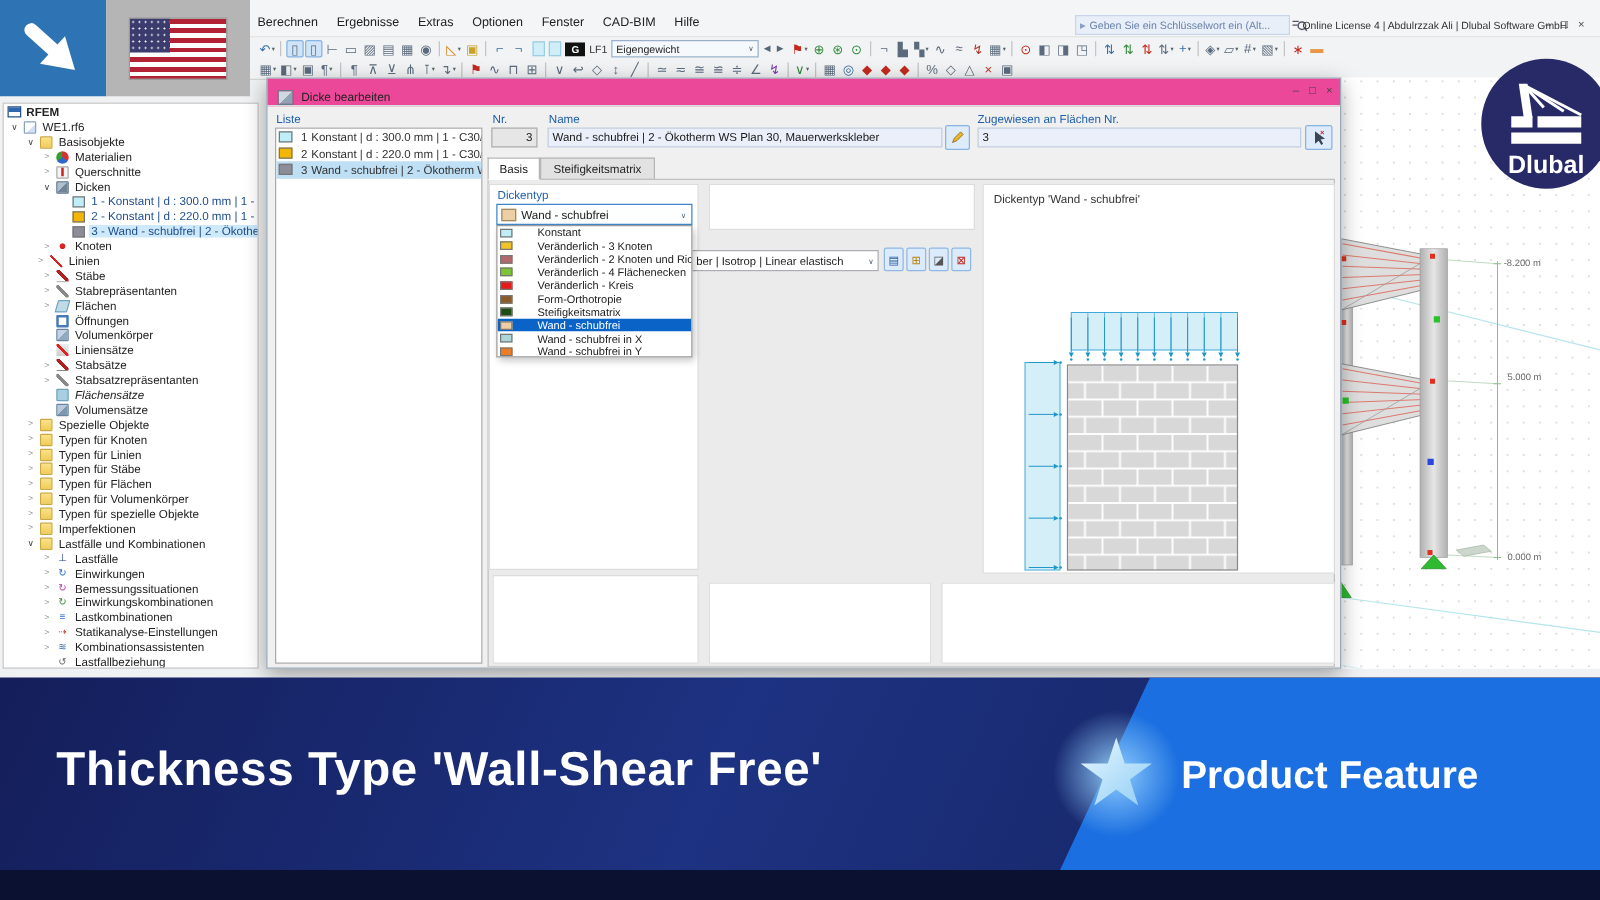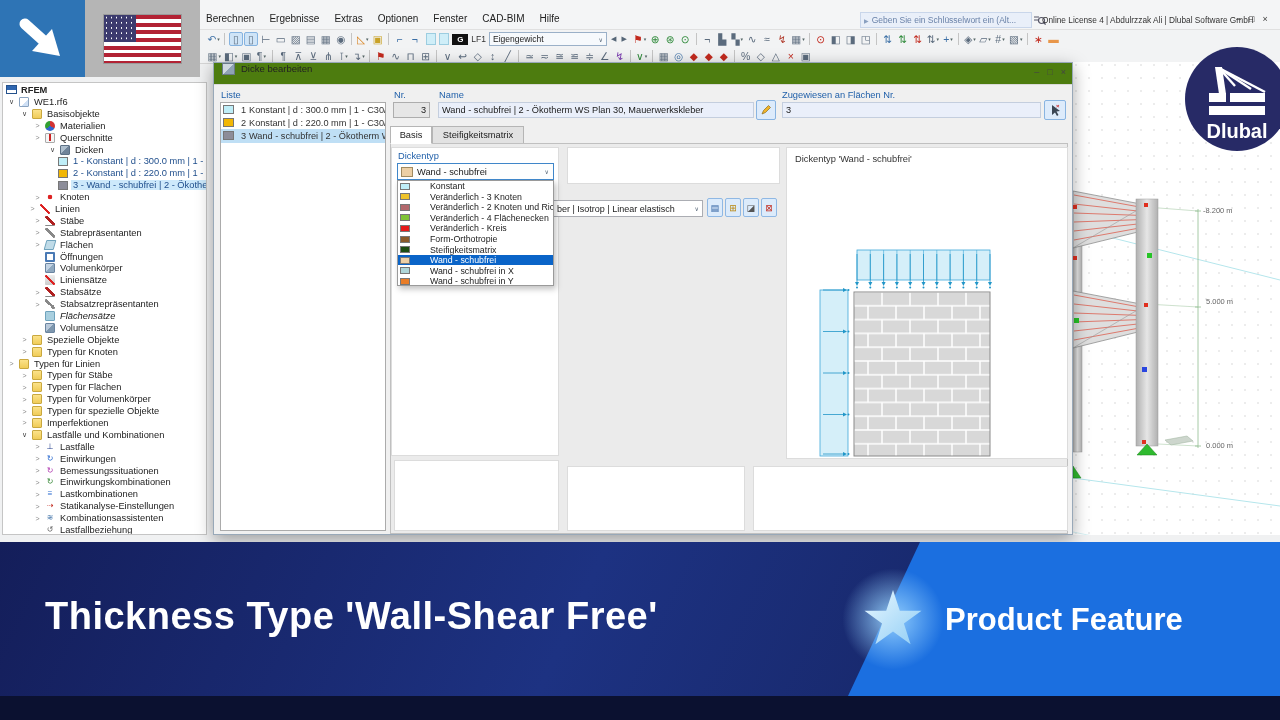--- a/index.html
+++ b/index.html
@@ -53,21 +53,21 @@
   .ti-member{background:linear-gradient(45deg,transparent 40%,#b02020 40% 60%,transparent 60%);border-bottom:1px solid #888}
   .ti-memberrep{background:linear-gradient(45deg,transparent 40%,#888 40% 60%,transparent 60%)}
   .ti-surface{background:#bfdbe8;border:1px solid #6fa3bd;transform:skewX(-16deg)}
   .ti-opening{border:2px solid #4a7ab5;background:#fff}
   .ti-solid{background:linear-gradient(135deg,#c3d3e3 50%,#8fa9c0 50%);border:1px solid #6a84a0}
   .ti-lineset{background:linear-gradient(45deg,transparent 43%,#d22 43% 57%,transparent 57%),linear-gradient(#eee,#ccc)}
   .ti-surfaceset{background:#a8cfdf;border:1px solid #6fa3bd}
   .ti-solidset{background:linear-gradient(135deg,#b9c9da 50%,#7e97ae 50%);border:1px solid #6a84a0}
   
   #dialog{left:213px;top:62px;width:860px;height:473px;background:#f0f0f0;border:1px solid #98a8b8;box-shadow:0 5px 16px rgba(0,0,0,.35);z-index:20}
-  #dlgtitle{left:0;top:0;width:100%;height:22px;background:#4d7c0f;border-bottom:1px solid #d9d9d9;display:flex;align-items:flex-start}
+  #dlgtitle{left:0;top:0;width:100%;height:22px;background:#ec4899;border-bottom:1px solid #d9d9d9;display:flex;align-items:flex-end}
   #dlgicon{width:13px;height:12px;margin:0 6px 0 8px;background:linear-gradient(135deg,#cfd8e0 50%,#8fa3b5 50%);border:1px solid #6a7a88}
   #dlgname{font-size:9.5px;color:#222}
   #dlgbtns{position:absolute;right:6px;top:4px}
   .grplabel{font-size:9.3px;color:#1f5fa9;white-space:nowrap}
   .inputbox{background:#eaeffa;border:1px solid #c4cede;font-size:9.2px;color:#1a1a1a;display:flex;align-items:center;padding:0 3px;white-space:nowrap;overflow:hidden}
   #listbox{left:6px;top:39px;width:166px;height:429px;background:#fff;border:1px solid #ababab;overflow:hidden;font-size:9.2px;color:#333}
   .lrow{display:flex;align-items:center;height:13.2px;white-space:nowrap;gap:3px;padding-left:2px}
   .lrow.sel{background:#bfdff5}
   .lsw{width:11px;height:9px;border:1px solid #777;flex:0 0 11px}
   .lnum{width:9px;text-align:right;flex:0 0 9px}
@@ -438,21 +438,21 @@
       <div class="trow" style="padding-left: 30px;">
         <span class="tch">&gt;</span>
         <span class="ti ti-material"></span>
         <span class="tlab">Materialien</span>
       </div>
       <div class="trow" style="padding-left: 30px;">
         <span class="tch">&gt;</span>
         <span class="ti ti-section"></span>
         <span class="tlab">Querschnitte</span>
       </div>
-      <div class="trow" style="padding-left: 30px; margin-left: 15px;">
+      <div class="trow" style="padding-left: 30px;">
         <span class="tch open">∨</span>
         <span class="ti ti-dicken"></span>
         <span class="tlab">Dicken</span>
       </div>
       <div class="trow" style="padding-left: 43px;">
         <span class="tch"></span>
         <span class="tsw" style="background: rgb(191, 238, 248);"></span>
         <span class="tlab blue">1 - Konstant | d : 300.0 mm | 1 - C30/37</span>
       </div>
       <div class="trow" style="padding-left: 43px;">
@@ -528,21 +528,21 @@
       <div class="trow" style="padding-left: 17px;">
         <span class="tch">&gt;</span>
         <span class="ti ti-folder"></span>
         <span class="tlab">Spezielle Objekte</span>
       </div>
       <div class="trow" style="padding-left: 17px;">
         <span class="tch">&gt;</span>
         <span class="ti ti-folder"></span>
         <span class="tlab">Typen für Knoten</span>
       </div>
-      <div class="trow" style="padding-left: 4px;">
+      <div class="trow" style="padding-left: 17px;">
         <span class="tch">&gt;</span>
         <span class="ti ti-folder"></span>
         <span class="tlab">Typen für Linien</span>
       </div>
       <div class="trow" style="padding-left: 17px;">
         <span class="tch">&gt;</span>
         <span class="ti ti-folder"></span>
         <span class="tlab">Typen für Stäbe</span>
       </div>
       <div class="trow" style="padding-left: 17px;">

